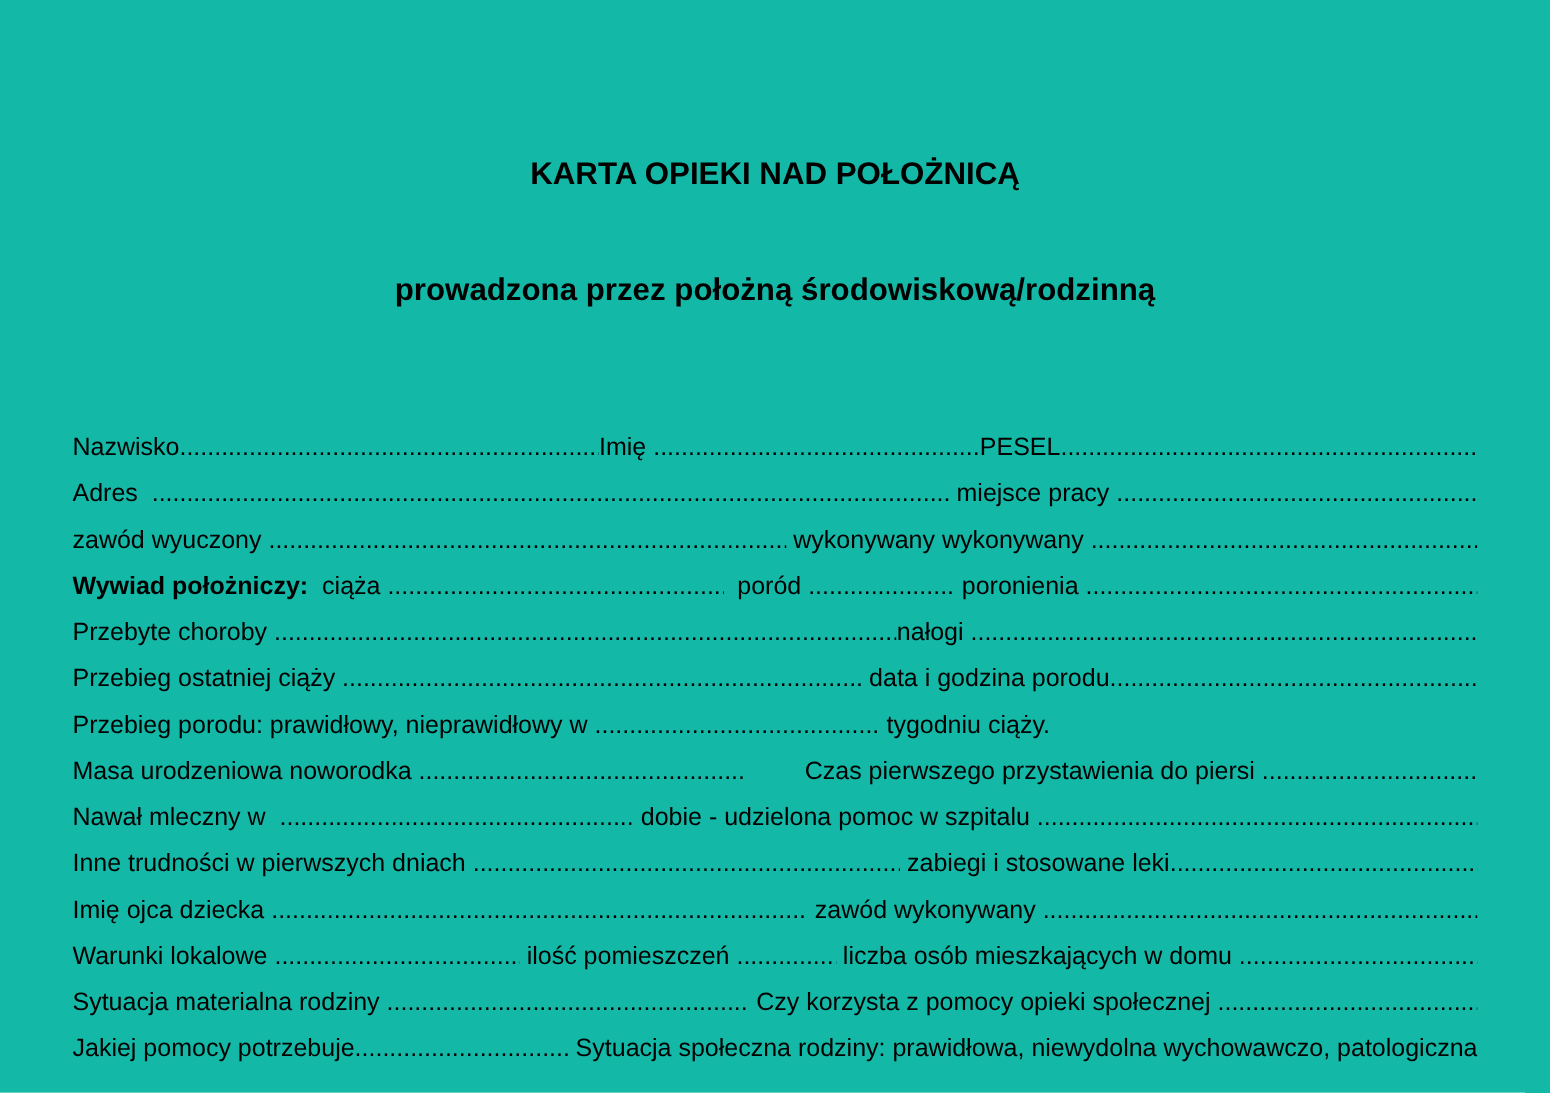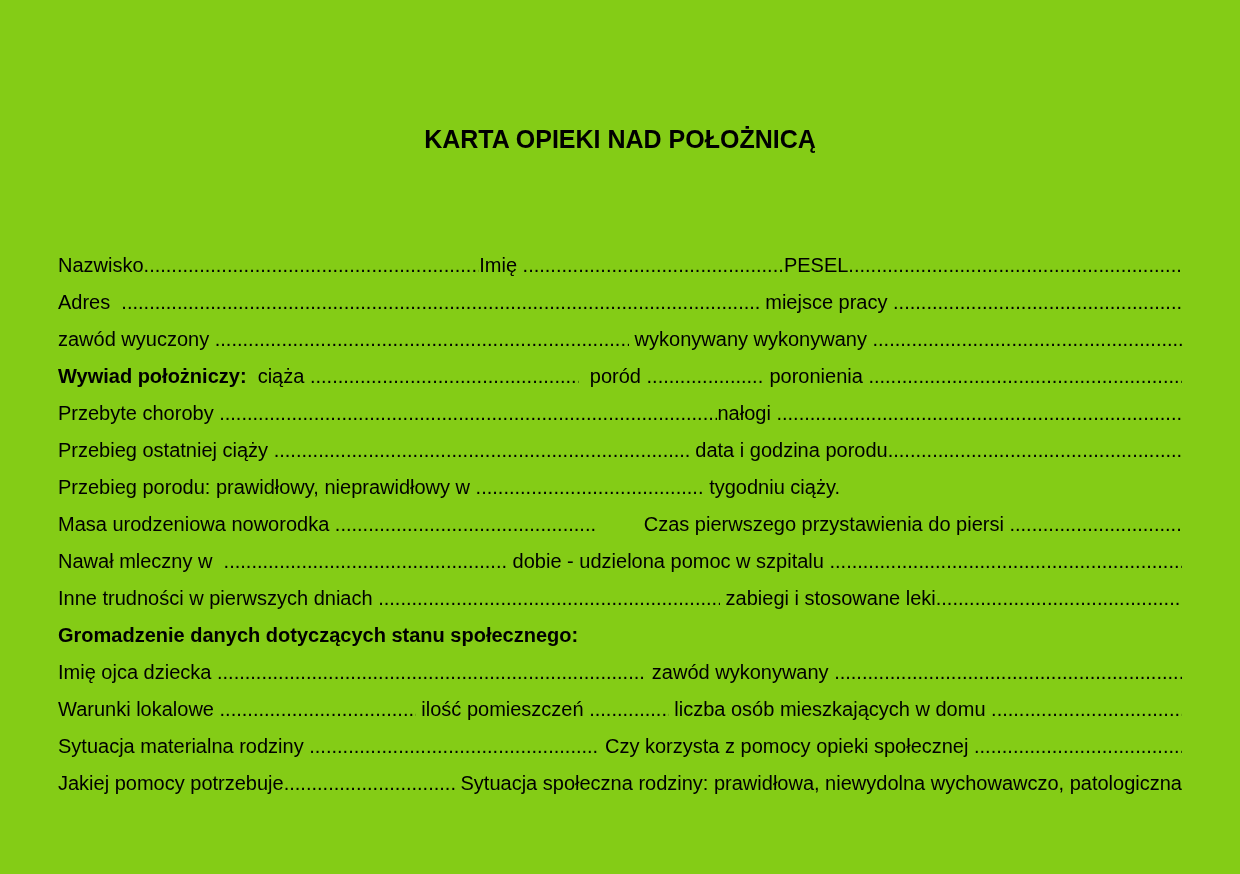--- a/index.html
+++ b/index.html
@@ -10,21 +10,21 @@
     font-family: "Liberation Sans", sans-serif;
   }
   body {
     width: 1240px;
     height: 874px;
     overflow: hidden;
   }
   .page {
     width: 1240px;
     height: 874px;
-    background: #84cc16;
+    background: #14b8a6;
     position: relative;
   }
   .title-block {
     padding-top: 62px;
     text-align: center;
     font-weight: bold;
     font-size: 25px;
     line-height: 31px;
     white-space: pre;
   }
@@ -66,33 +66,33 @@
     flex-basis: 0;
     min-width: 0;
   }
 </style>
 </head>
 <body>
 
 <div class="page">
   <div class="title-block">
     <div>KARTA OPIEKI NAD POŁOŻNICĄ</div>
+    <div>prowadzona przez położną środowiskową/rodzinną</div>
   </div>
 
   <div class="form-lines">
       <div class="line"><span class="seg">Nazwisko</span><span class="dots" style="flex-grow: 334;">................................................................................................................................................................................................................................................................................................................................................................................................................</span><span class="seg">Imię </span><span class="dots" style="flex-grow: 260;">................................................................................................................................................................................................................................................................................................................................................................................................................</span><span class="seg">PESEL</span><span class="dots" style="flex-grow: 332;">................................................................................................................................................................................................................................................................................................................................................................................................................</span></div>
       <div class="line"><span class="seg">Adres  </span><span class="dots" style="flex-grow: 634;">................................................................................................................................................................................................................................................................................................................................................................................................................</span><span class="seg"> miejsce pracy </span><span class="dots" style="flex-grow: 287;">................................................................................................................................................................................................................................................................................................................................................................................................................</span></div>
       <div class="line"><span class="seg">zawód wyuczony </span><span class="dots" style="flex-grow: 415;">................................................................................................................................................................................................................................................................................................................................................................................................................</span><span class="seg"> wykonywany wykonywany </span><span class="dots" style="flex-grow: 310;">................................................................................................................................................................................................................................................................................................................................................................................................................</span></div>
       <div class="line"><span class="seg bold">Wywiad położniczy:</span><span class="seg">  ciąża </span><span class="dots" style="flex-grow: 252;">................................................................................................................................................................................................................................................................................................................................................................................................................</span><span class="seg">  poród </span><span class="dots" style="flex-grow: 110;">................................................................................................................................................................................................................................................................................................................................................................................................................</span><span class="seg"> poronienia </span><span class="dots" style="flex-grow: 294;">................................................................................................................................................................................................................................................................................................................................................................................................................</span></div>
       <div class="line"><span class="seg">Przebyte choroby </span><span class="dots" style="flex-grow: 500;">................................................................................................................................................................................................................................................................................................................................................................................................................</span><span class="seg">nałogi </span><span class="dots" style="flex-grow: 407;">................................................................................................................................................................................................................................................................................................................................................................................................................</span></div>
       <div class="line"><span class="seg">Przebieg ostatniej ciąży </span><span class="dots" style="flex-grow: 417;">................................................................................................................................................................................................................................................................................................................................................................................................................</span><span class="seg"> data i godzina porodu</span><span class="dots" style="flex-grow: 295;">................................................................................................................................................................................................................................................................................................................................................................................................................</span></div>
       <div class="line"><span class="seg">Przebieg porodu: prawidłowy, nieprawidłowy w </span><span class="dots" style="flex-grow: 220;">................................................................................................................................................................................................................................................................................................................................................................................................................</span><span class="seg"> tygodniu ciąży.</span><span class="spacer" style="flex-grow: 330;"></span></div>
       <div class="line"><span class="seg">Masa urodzeniowa noworodka </span><span class="dots" style="flex-grow: 248;">................................................................................................................................................................................................................................................................................................................................................................................................................</span><span class="gap" style="width: 48px;"></span><span class="seg">Czas pierwszego przystawienia do piersi </span><span class="dots" style="flex-grow: 164;">................................................................................................................................................................................................................................................................................................................................................................................................................</span></div>
       <div class="line"><span class="seg">Nawał mleczny w  </span><span class="dots" style="flex-grow: 279;">................................................................................................................................................................................................................................................................................................................................................................................................................</span><span class="seg"> dobie - udzielona pomoc w szpitalu </span><span class="dots" style="flex-grow: 347;">................................................................................................................................................................................................................................................................................................................................................................................................................</span></div>
       <div class="line"><span class="seg">Inne trudności w pierwszych dniach </span><span class="dots" style="flex-grow: 336;">................................................................................................................................................................................................................................................................................................................................................................................................................</span><span class="seg"> zabiegi i stosowane leki</span><span class="dots" style="flex-grow: 242;">................................................................................................................................................................................................................................................................................................................................................................................................................</span></div>
-      <div class="line"><span class="seg bold">Gromadzenie danych dotyczących stanu społecznego:</span></div>
       <div class="line"><span class="seg">Imię ojca dziecka </span><span class="dots" style="flex-grow: 427;">................................................................................................................................................................................................................................................................................................................................................................................................................</span><span class="seg"> zawód wykonywany </span><span class="dots" style="flex-grow: 346;">................................................................................................................................................................................................................................................................................................................................................................................................................</span></div>
       <div class="line"><span class="seg">Warunki lokalowe </span><span class="dots" style="flex-grow: 185;">................................................................................................................................................................................................................................................................................................................................................................................................................</span><span class="seg"> ilość pomieszczeń </span><span class="dots" style="flex-grow: 75;">................................................................................................................................................................................................................................................................................................................................................................................................................</span><span class="seg"> liczba osób mieszkających w domu </span><span class="dots" style="flex-grow: 180;">................................................................................................................................................................................................................................................................................................................................................................................................................</span></div>
       <div class="line"><span class="seg">Sytuacja materialna rodziny </span><span class="dots" style="flex-grow: 286;">................................................................................................................................................................................................................................................................................................................................................................................................................</span><span class="seg"> Czy korzysta z pomocy opieki społecznej </span><span class="dots" style="flex-grow: 205;">................................................................................................................................................................................................................................................................................................................................................................................................................</span></div>
       <div class="line"><span class="seg">Jakiej pomocy potrzebuje</span><span class="dots" style="flex-grow: 112;">................................................................................................................................................................................................................................................................................................................................................................................................................</span><span class="seg"> Sytuacja społeczna rodziny: prawidłowa, niewydolna wychowawczo, patologiczna</span></div>
     </div>
 
 </div>
 
 </body></html>

